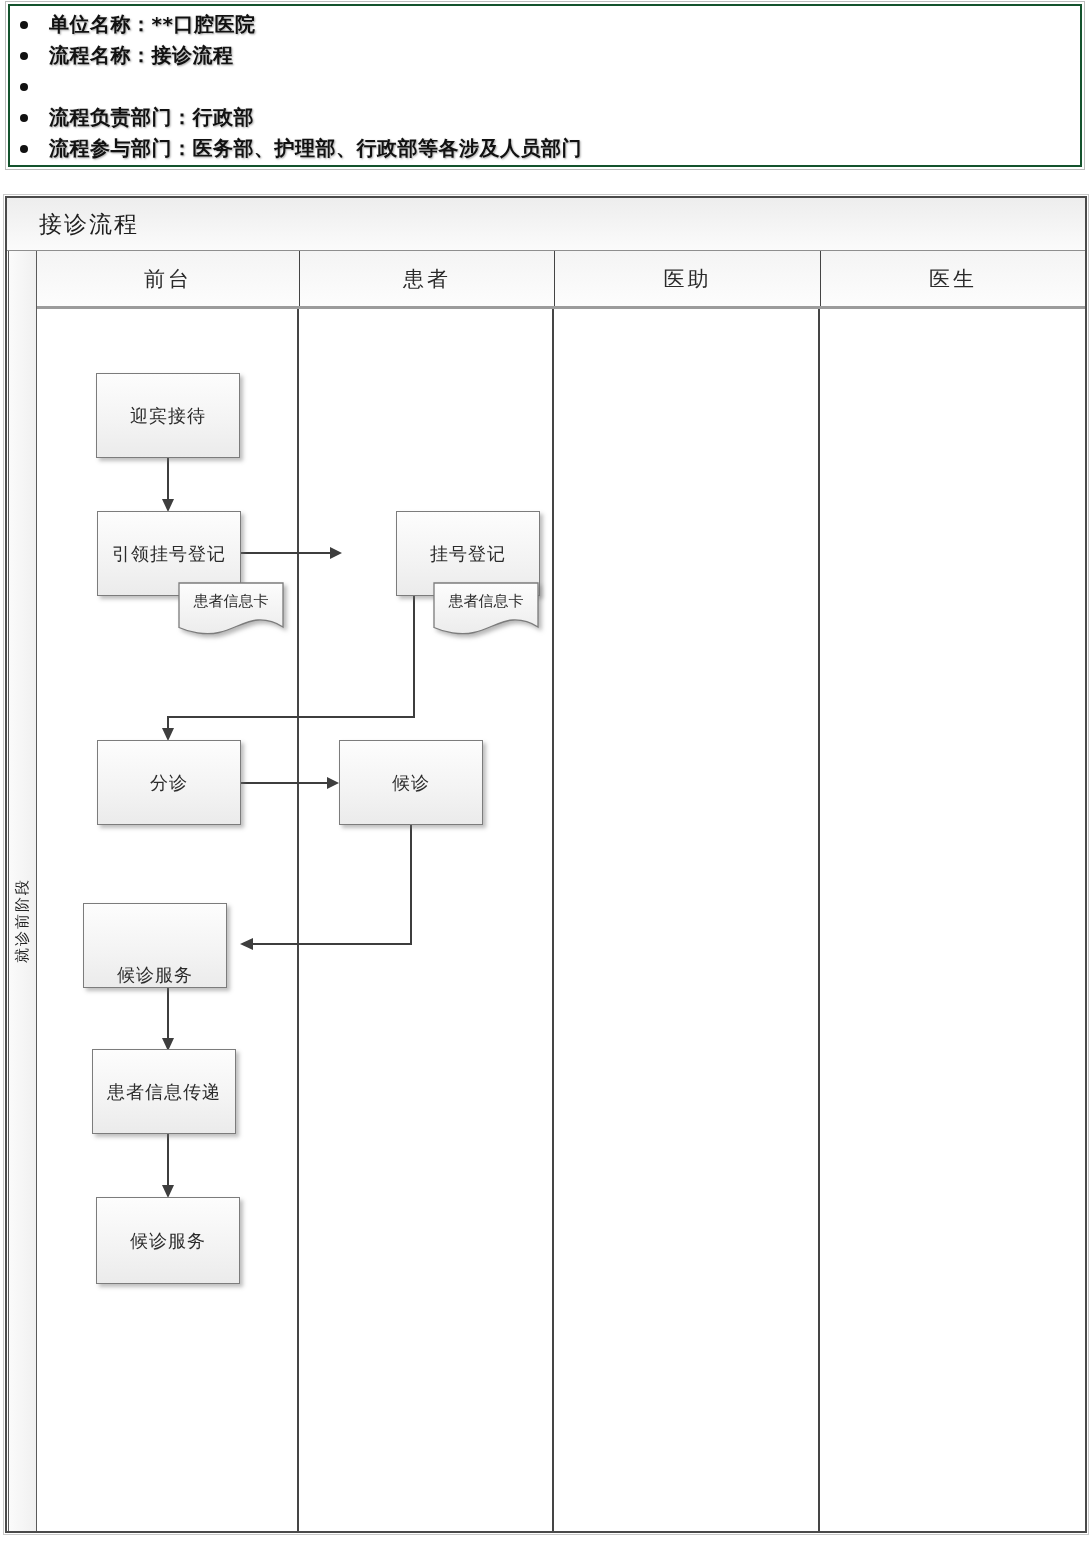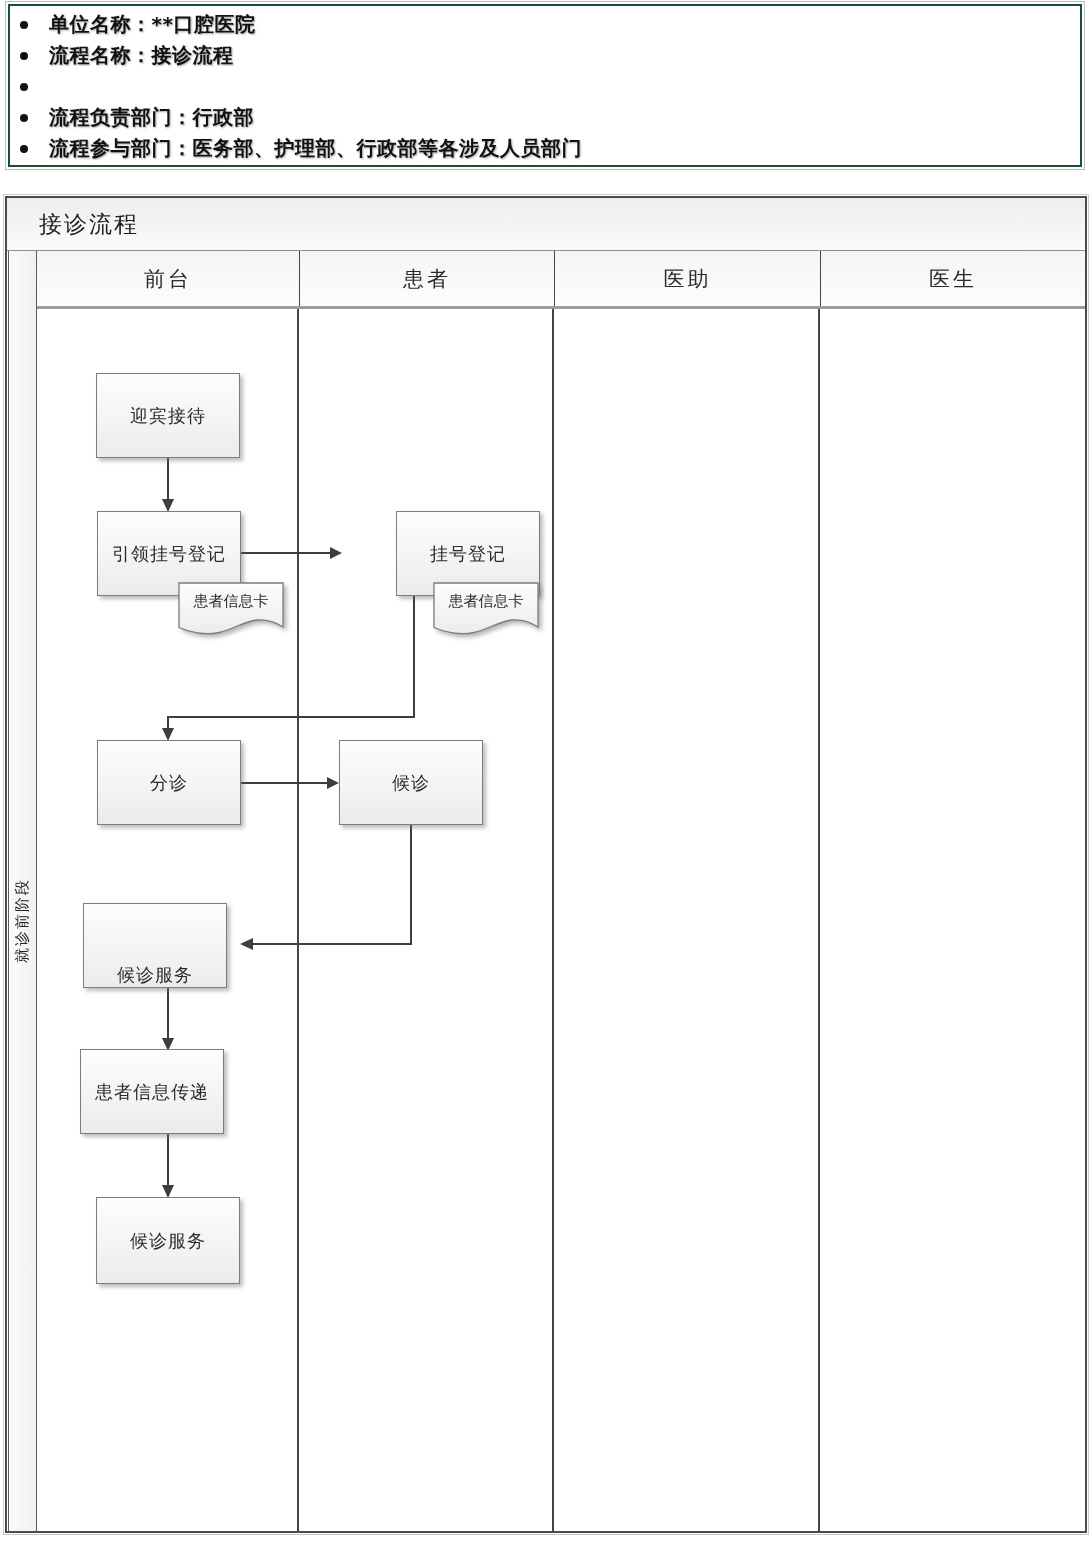--- a/index.html
+++ b/index.html
@@ -145,21 +145,21 @@
       </div>
       <div class="node" style="left:90px;top:431px;justify-content:center;">
         <span class="node-label">分诊</span>
       </div>
       <div class="node" style="left:332px;top:431px;">
         <span class="node-label">候诊</span>
       </div>
       <div class="node" style="left:76px;top:594px;align-items:flex-end;">
         <span class="node-label">候诊服务</span>
       </div>
-      <div class="node" style="left:73px;top:740px;">
+      <div class="node" style="left:85px;top:740px;">
         <span class="node-label">患者信息传递</span>
       </div>
       <div class="node" style="left:89px;top:888px;height:87px;">
         <span class="node-label">候诊服务</span>
       </div>
 
       <div class="doc" style="left:171px;top:273px;">
         <svg width="106" height="58" viewBox="0 0 106 58">
           <defs>
             <linearGradient id="docGrad" x1="0" y1="0" x2="0" y2="1">

